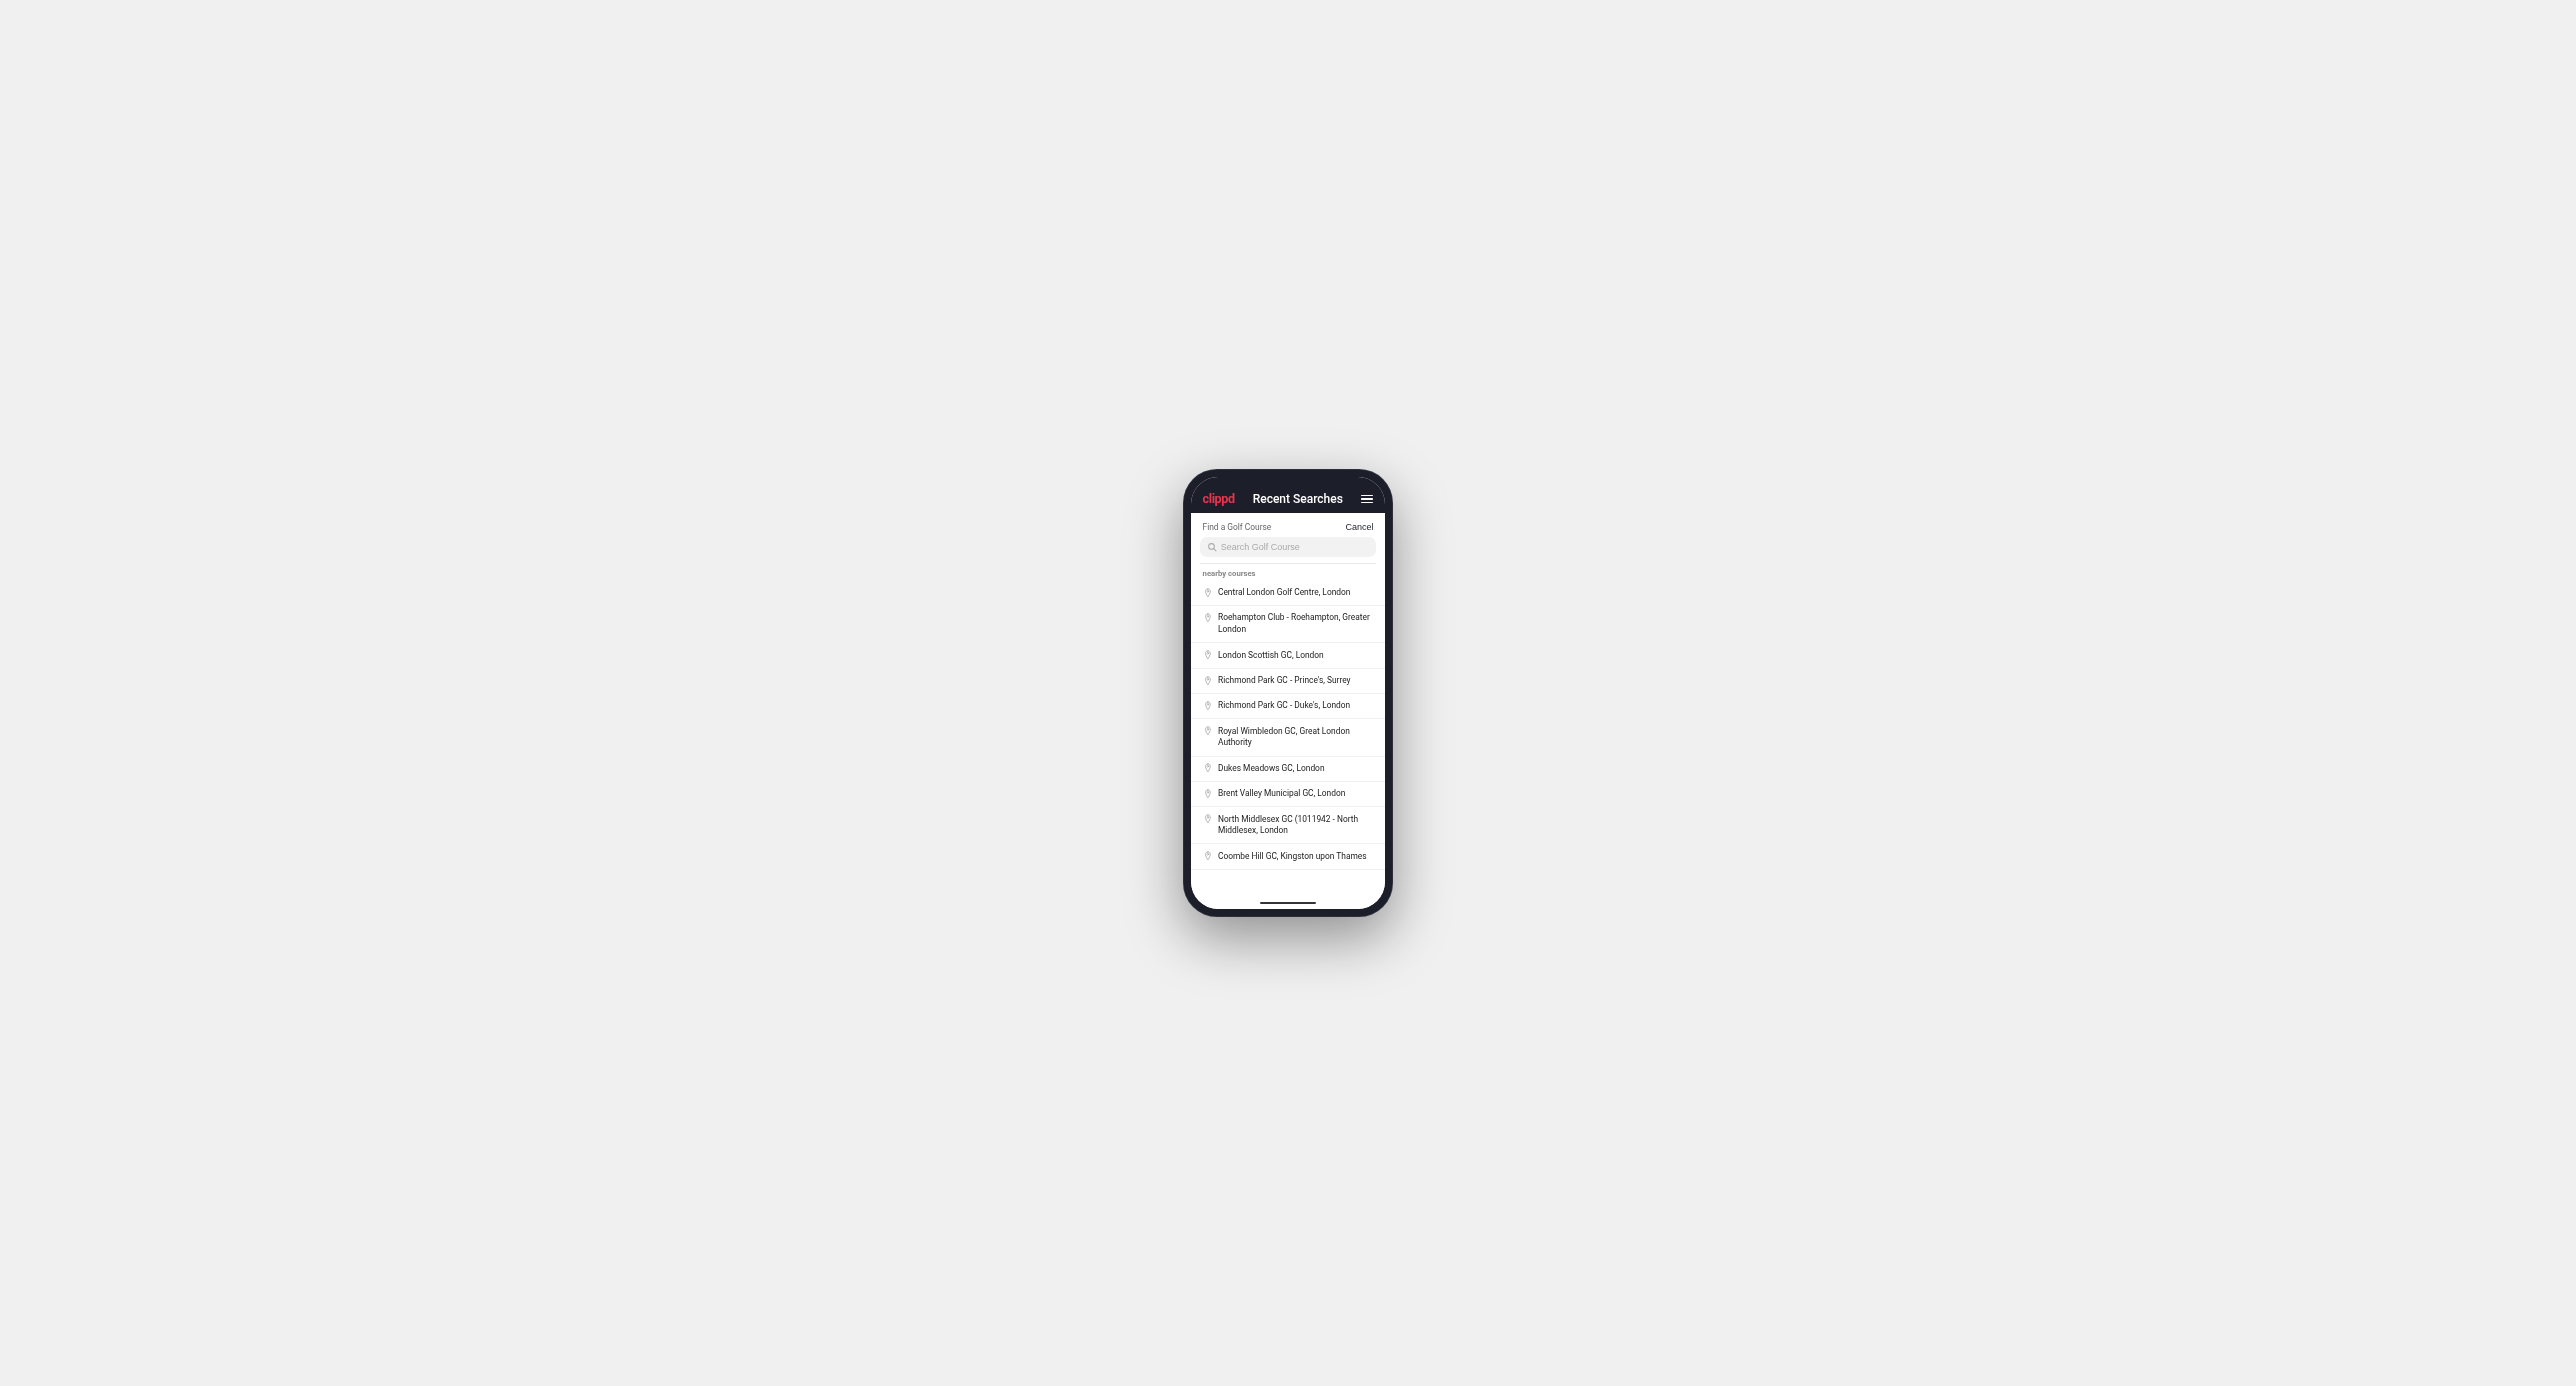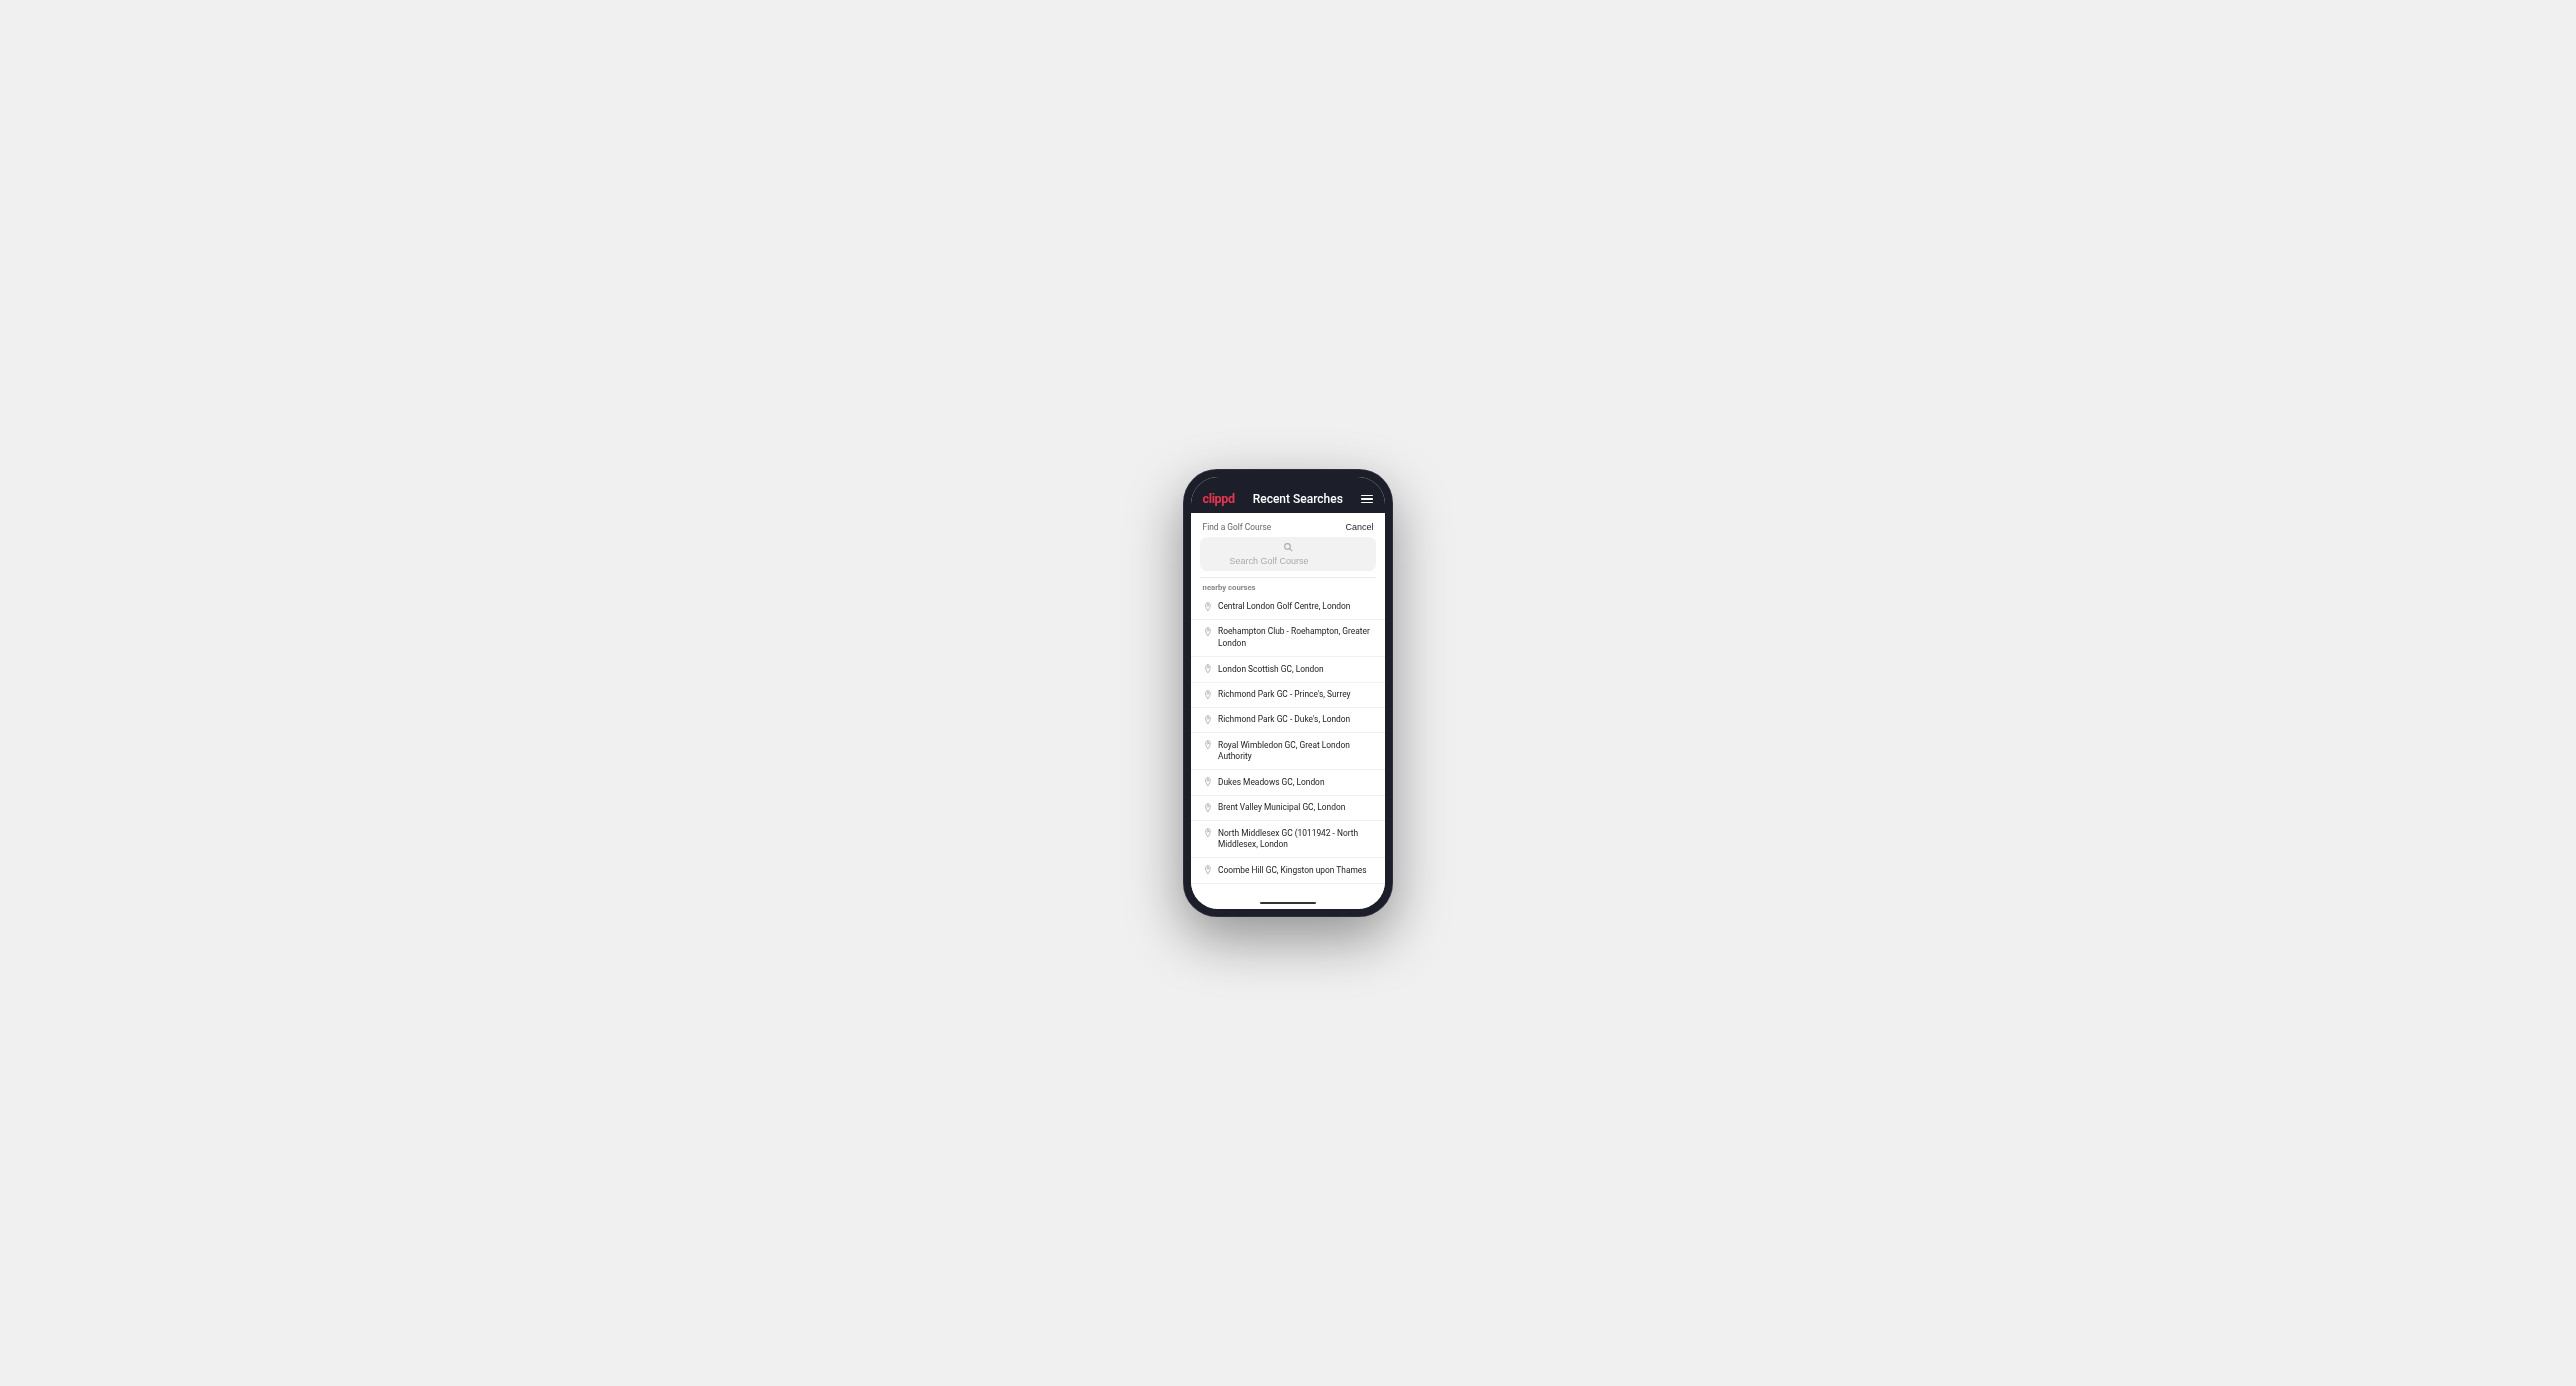--- a/index.html
+++ b/index.html
@@ -119,21 +119,20 @@
       background-color: #ffffff;
     }
 
     .search-box {
       display: flex;
       align-items: center;
       background-color: #f2f2f2;
       border-radius: 7px;
       padding: 4.9px 7px;
       gap: 4.2px;
-      flex-direction: column;
     }
 
     .search-icon-svg {
       width: 9.8px;
       height: 9.8px;
       color: #aaaaaa;
       flex-shrink: 0;
     }
 
     .search-input {

